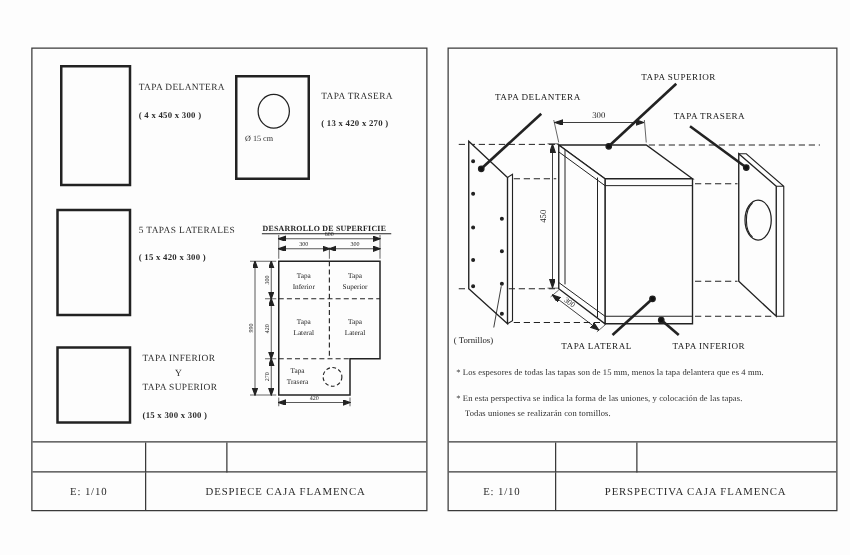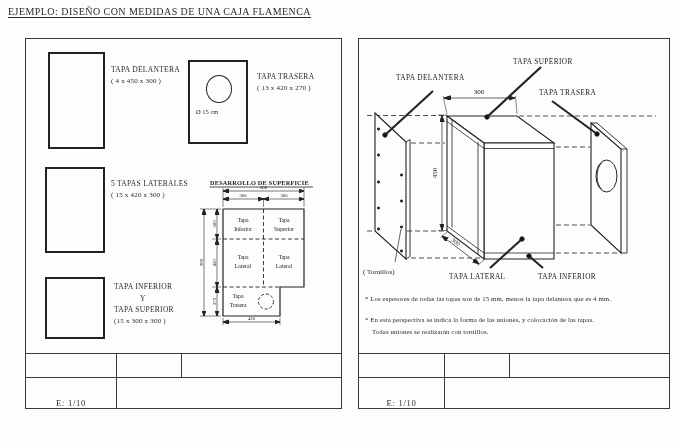--- a/index.html
+++ b/index.html
@@ -5,39 +5,38 @@
   html,body{margin:0;padding:0;background:#fff;}
   #sheet{position:relative;width:680px;height:444px;background:#fdfdfd;overflow:hidden;
          font-family:"Liberation Serif","DejaVu Serif",serif;color:#2b2b2b;}
   .abs{position:absolute;}
   #main-title{left:8px;top:6px;font-size:10px;letter-spacing:.45px;text-decoration:underline;text-underline-offset:2px;white-space:nowrap;}
   .panel{position:absolute;border:1px solid #3a3a3a;background:#fdfdfd;}
   #left-panel{left:25px;top:38px;width:315px;height:369px;}
   #right-panel{left:358px;top:38px;width:310px;height:369px;}
   .prect{position:absolute;border:2px solid #222;background:#fdfdfd;}
   .plabel{position:absolute;font-size:7.5px;letter-spacing:.3px;line-height:11.5px;white-space:nowrap;}
-  .pdims{margin-top:0;font-size:7px;letter-spacing:.2px;}
+  .pdims{margin-top:11px;font-size:7px;letter-spacing:.2px;font-weight:bold;}
   .yline{padding-left:26px;}
   .hole-circle{position:absolute;left:16px;top:13px;width:24px;height:26px;border:1.2px solid #222;border-radius:50%;}
   .hole-label{position:absolute;left:6px;top:46px;font-size:6.5px;white-space:nowrap;}
   svg{position:absolute;overflow:visible;}
   svg text{fill:#222;font-family:"Liberation Serif","DejaVu Serif",serif;}
   svg line,svg path,svg polygon,svg circle,svg ellipse{stroke:#222;}
   .note{position:absolute;font-size:6.8px;letter-spacing:.1px;white-space:nowrap;}
   .tb-row{position:absolute;left:0;width:100%;border-top:1px solid #3a3a3a;}
   .tb-div{position:absolute;top:0;width:0;height:100%;border-left:1px solid #3a3a3a;}
-  .tb-cell{position:absolute;top:10px;height:100%;display:flex;align-items:center;justify-content:center;
+  .tb-cell{position:absolute;top:0;height:100%;display:flex;align-items:center;justify-content:center;
            font-size:8.6px;letter-spacing:.7px;white-space:nowrap;}
 </style>
 </head>
 <body>
 
 <div id="sheet">
 
-  <div id="main-title" class="abs">EJEMPLO: DISEÑO CON MEDIDAS DE UNA CAJA FLAMENCA</div>
 
   <div class="panel" id="left-panel">
 
     <div class="prect" style="left:22px;top:13px;width:53px;height:93px"></div>
     <div class="plabel" style="left:85px;top:25px">
       <div>TAPA DELANTERA</div>
       <div class="pdims">( 4 x 450 x 300 )</div>
     </div>
 
     <div class="prect" style="left:162px;top:21px;width:56px;height:80px">
@@ -128,20 +127,21 @@
       </g>
     </svg>
 
     <div class="tb-row" style="top:314px;height:24px">
       <div class="tb-div" style="left:90px"></div>
       <div class="tb-div" style="left:155px"></div>
     </div>
     <div class="tb-row" style="top:338px;height:30px">
       <div class="tb-div" style="left:90px"></div>
       <div class="tb-cell" style="left:0;width:90px">E: 1/10</div>
+      <div class="tb-cell" style="left:90px;width:225px">DESPIECE CAJA FLAMENCA</div>
     </div>
   </div>
 
   <div class="panel" id="right-panel">
 
     <svg style="left:0;top:0" width="310" height="252" viewBox="0 0 310 252">
       <defs>
         <marker id="pa" markerUnits="userSpaceOnUse" markerWidth="7" markerHeight="6" refX="6.5" refY="2.2" orient="auto-start-reverse">
           <path d="M0,0 L6.5,2.2 L0,4.4 Z" fill="#222" stroke="none"></path>
         </marker>
@@ -240,16 +240,17 @@
     <div class="note" style="left:6px;top:277px">* En esta perspectiva se indica la forma de las uniones, y colocación de  las tapas.</div>
     <div class="note" style="left:13px;top:289px">Todas uniones se realizarán con  tornillos.</div>
 
     <div class="tb-row" style="top:314px;height:24px">
       <div class="tb-div" style="left:85px"></div>
       <div class="tb-div" style="left:150px"></div>
     </div>
     <div class="tb-row" style="top:338px;height:30px">
       <div class="tb-div" style="left:85px"></div>
       <div class="tb-cell" style="left:0;width:85px">E: 1/10</div>
+      <div class="tb-cell" style="left:85px;width:225px">PERSPECTIVA CAJA FLAMENCA</div>
     </div>
   </div>
 
 </div>
 
 </body></html>

